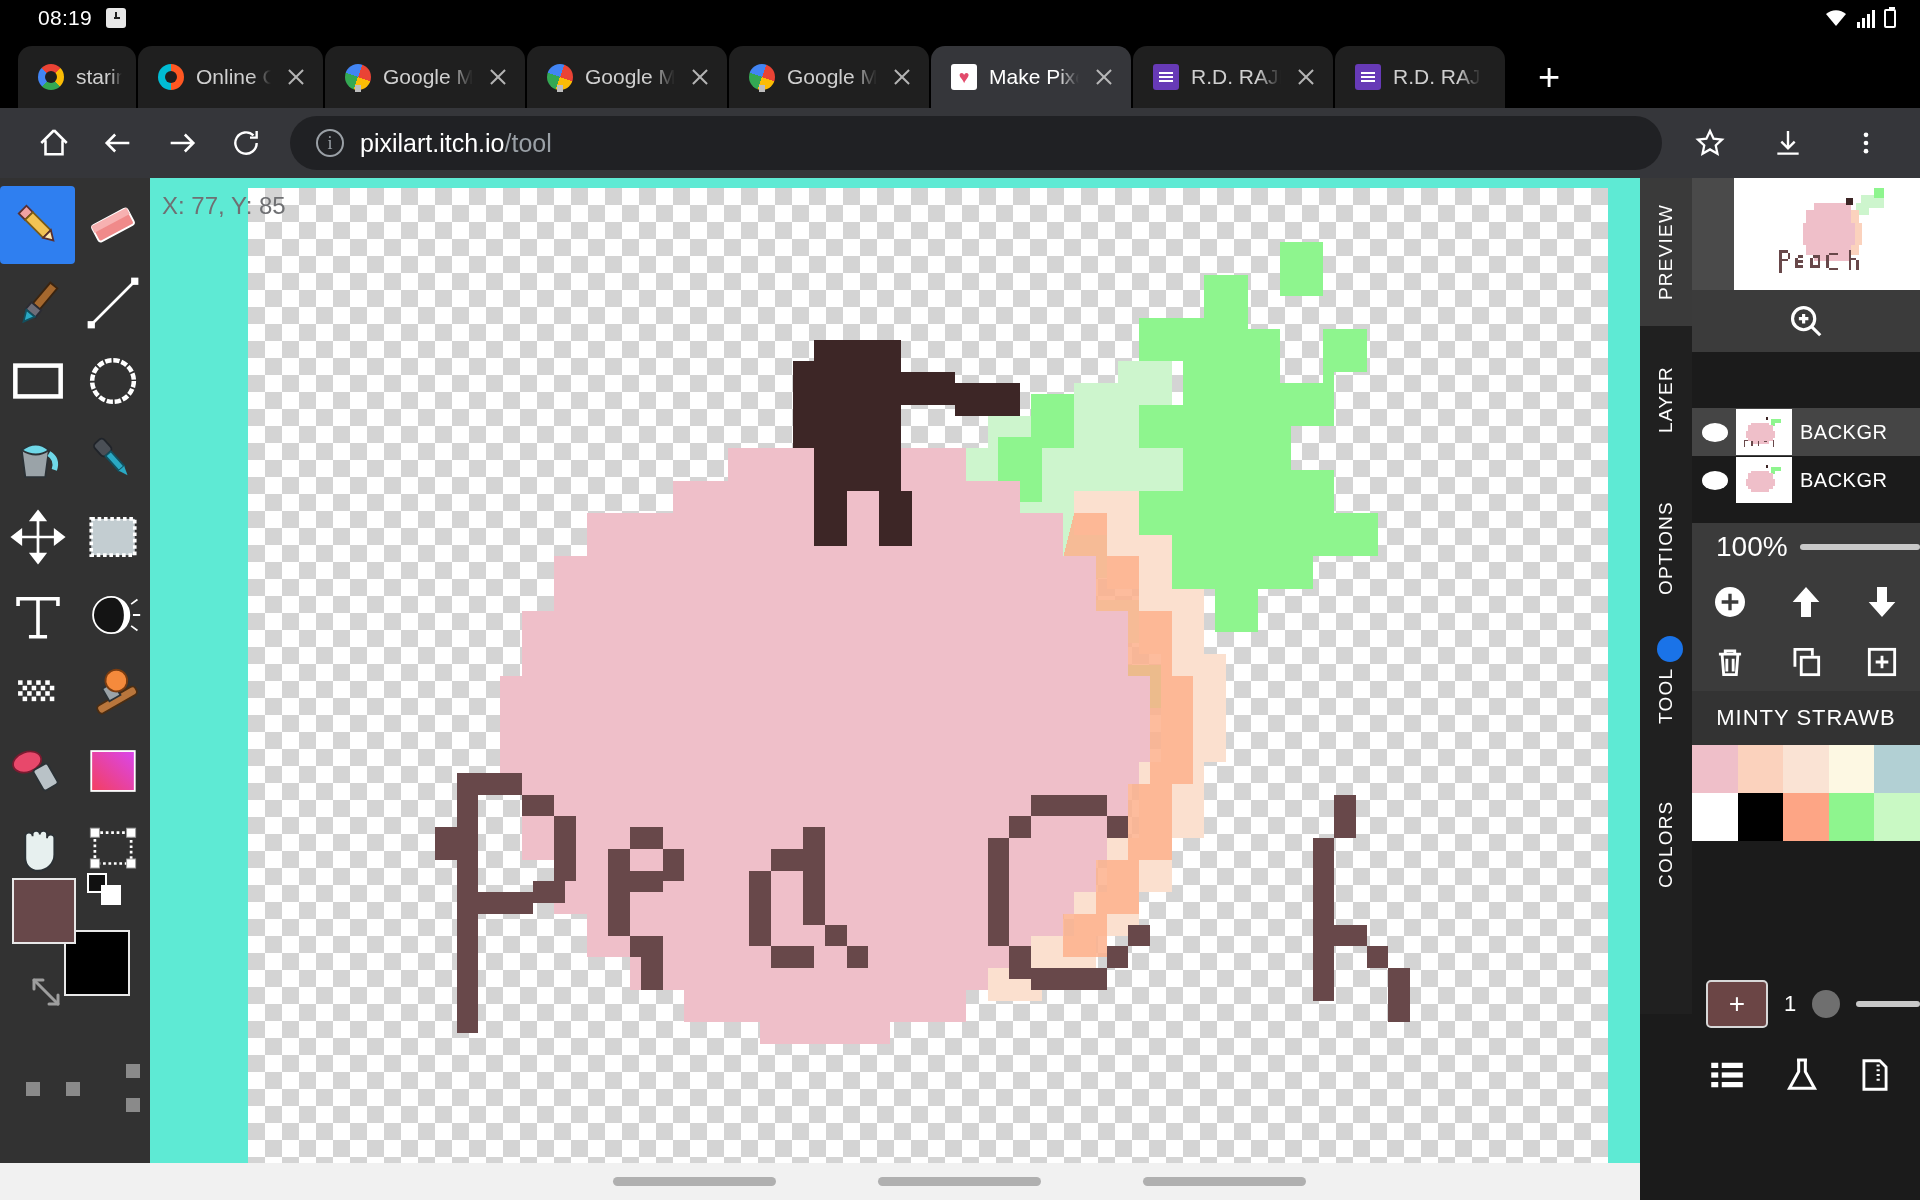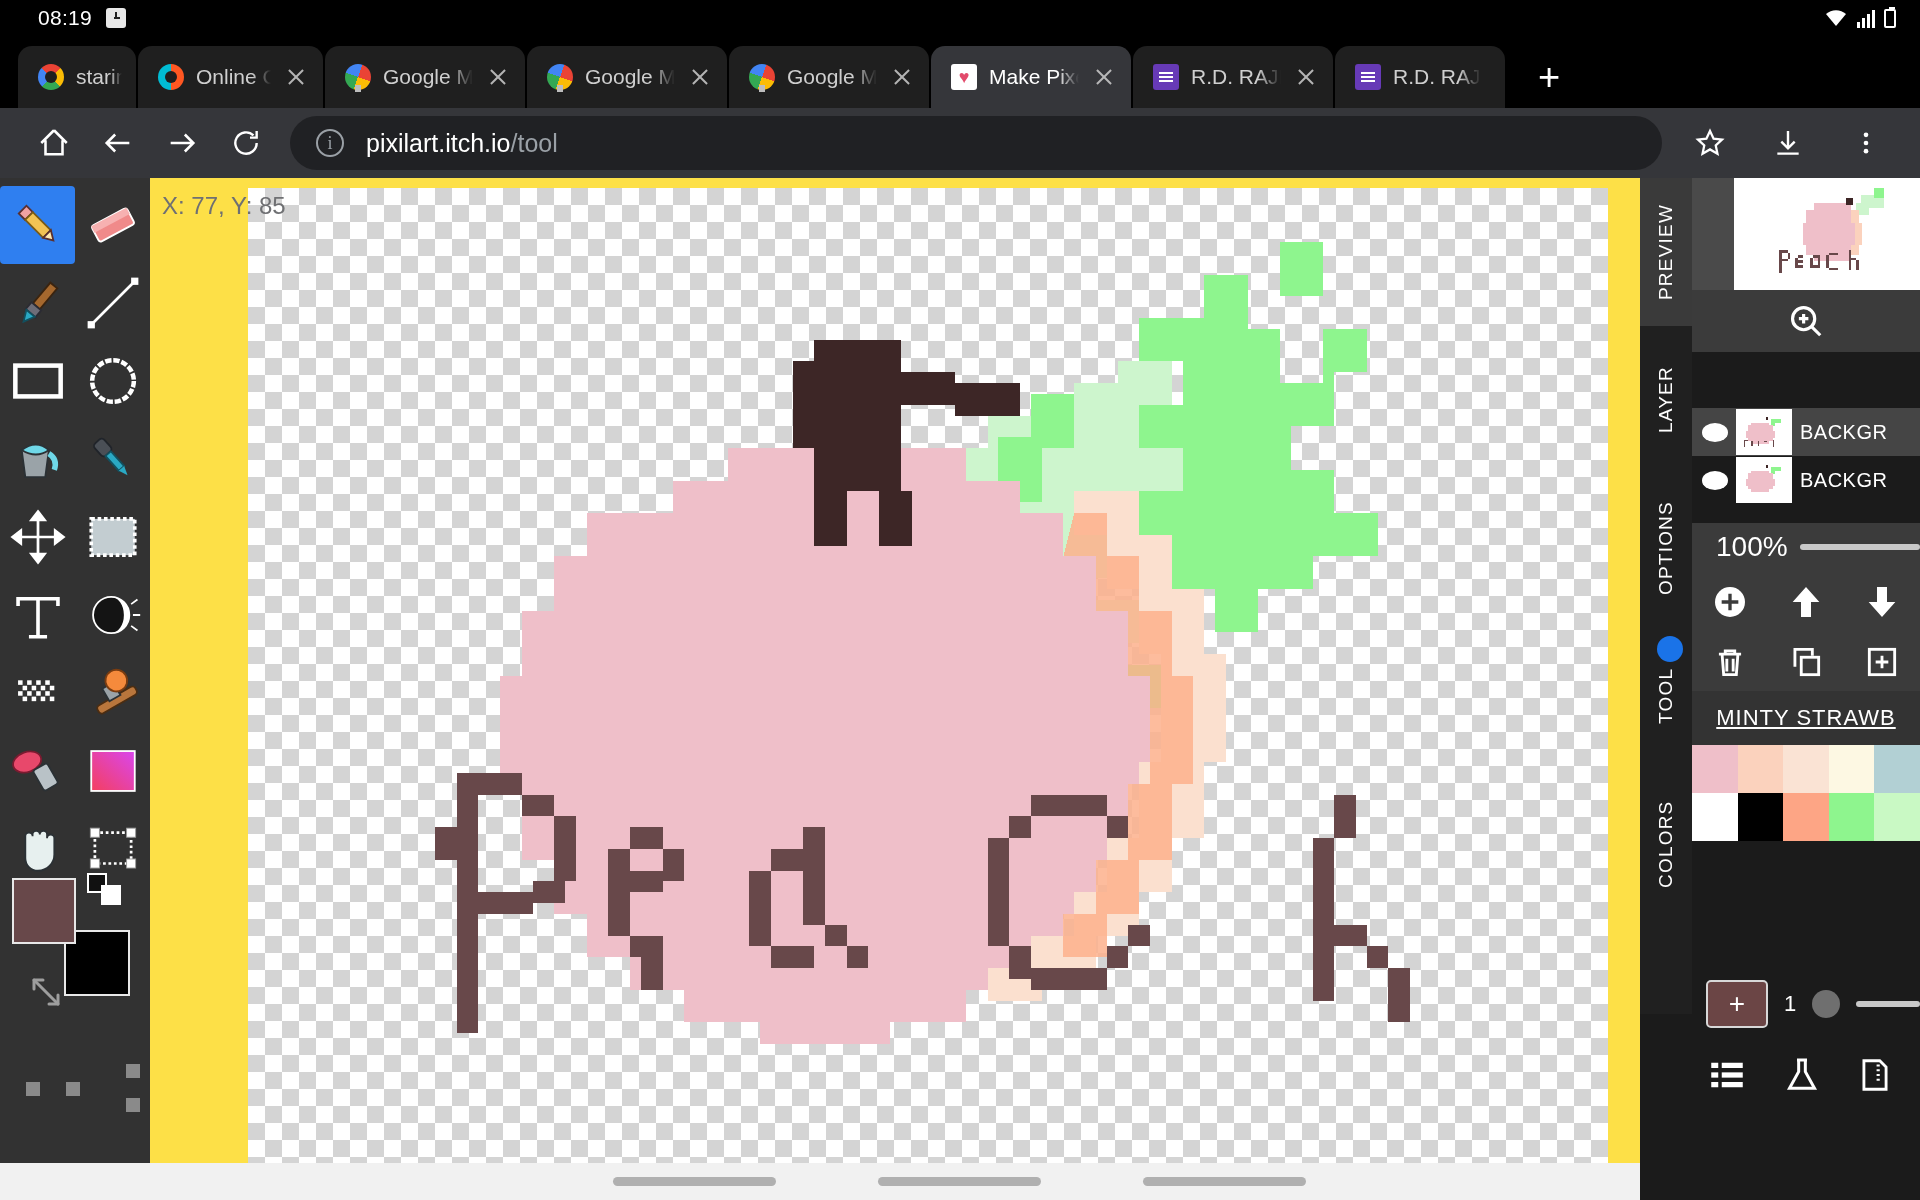--- a/index.html
+++ b/index.html
@@ -100,21 +100,21 @@
     background:#35363a; display:flex; align-items:center; padding:0 22px; gap:0;
   }
   .nav-btn{ width:64px;height:64px;display:flex;align-items:center;justify-content:center;color:#fff; }
   .nav-btn svg{ display:block; }
   #urlbar{
     flex:1 1 auto; height:54px; margin:0 12px;
     background:#202124; border-radius:27px;
     display:flex;align-items:center;gap:16px;padding:0 26px;
     color:#fff;
   }
-  #url-text{ font-size:25px; color:#fff; white-space:nowrap;margin-left:6px; }
+  #url-text{ font-size:25px; color:#fff; white-space:nowrap; }
   #url-text .path{ color:#9aa0a6; }
   #info-icon{
     width:28px;height:28px;border:2px solid #9aa0a6;border-radius:50%;
     display:flex;align-items:center;justify-content:center;
     font-size:18px;color:#9aa0a6;font-family:"Liberation Serif",serif;
   }
   #bar-actions{ display:flex;align-items:center;gap:14px;margin-left:4px; }
 
   
   #app{
@@ -149,21 +149,21 @@
   #swap-colors{
     position:absolute;left:74px;top:-6px;width:40px;height:36px;
   }
   #swap-arrow{ position:absolute;left:16px;top:96px;width:36px;height:36px;color:#9e9e9e; }
   #dots-row{ position:absolute;left:20px;top:878px;width:120px;height:80px; }
   .gdot{ position:absolute;width:14px;height:14px;background:#8a8a8a; }
 
   
   #canvas-wrap{
     position:absolute;left:150px;top:0;width:1490px;height:985px;
-    background:#fde047; overflow:hidden;padding-left:28px;
+    background:#5eead4; overflow:hidden;padding-left:28px;
   }
   #coord-label{
     position:absolute;left:12px;top:14px;color:#6f7073;font-size:24px;z-index:5;
     white-space:nowrap;
   }
   #canvas{
     position:absolute;left:98px;top:10px;width:1360px;height:975px;
     background-image:
       linear-gradient(45deg,#d4d4d4 25%,transparent 25%,transparent 75%,#d4d4d4 75%),
       linear-gradient(45deg,#d4d4d4 25%,transparent 25%,transparent 75%,#d4d4d4 75%);
@@ -232,21 +232,21 @@
   #opacity-val{ color:#fff;font-size:28px; }
   #opacity-track{ flex:1 1 auto;height:6px;border-radius:3px;background:#c8c8c8;margin-right:0; }
   #layer-actions{
     position:absolute;left:0;top:393px;width:228px;height:120px;background:#3b3b3b;
     display:grid;grid-template-columns:repeat(3,1fr);align-items:center;justify-items:center;
     color:#fff;
   }
   #palette-title{
     position:absolute;left:0;top:513px;width:228px;height:54px;background:#333;
     display:flex;align-items:center;justify-content:center;color:#fff;font-size:22px;
-    letter-spacing:1px;white-space:nowrap;overflow:hidden;text-decoration:underline;
+    letter-spacing:1px;white-space:nowrap;overflow:hidden;
   }
   #palette{
     position:absolute;left:0;top:567px;width:228px;height:96px;
     display:grid;grid-template-columns:repeat(5,1fr);grid-template-rows:repeat(2,48px);
   }
   .sw{ width:100%;height:100%; }
 
   #brush-row{
     position:absolute;left:0;top:790px;width:228px;height:72px;
     display:flex;align-items:center;gap:16px;padding-left:14px;

